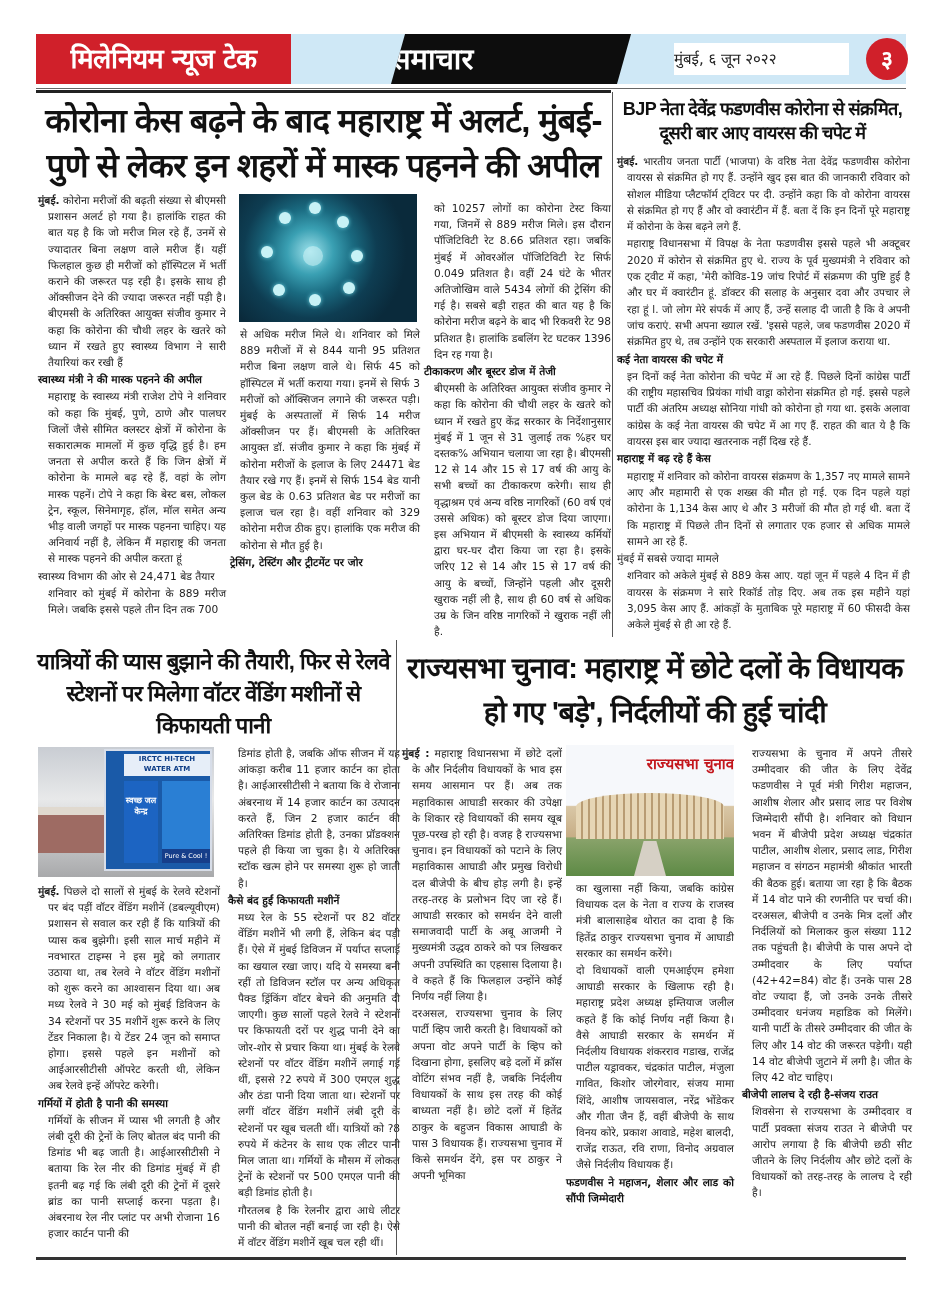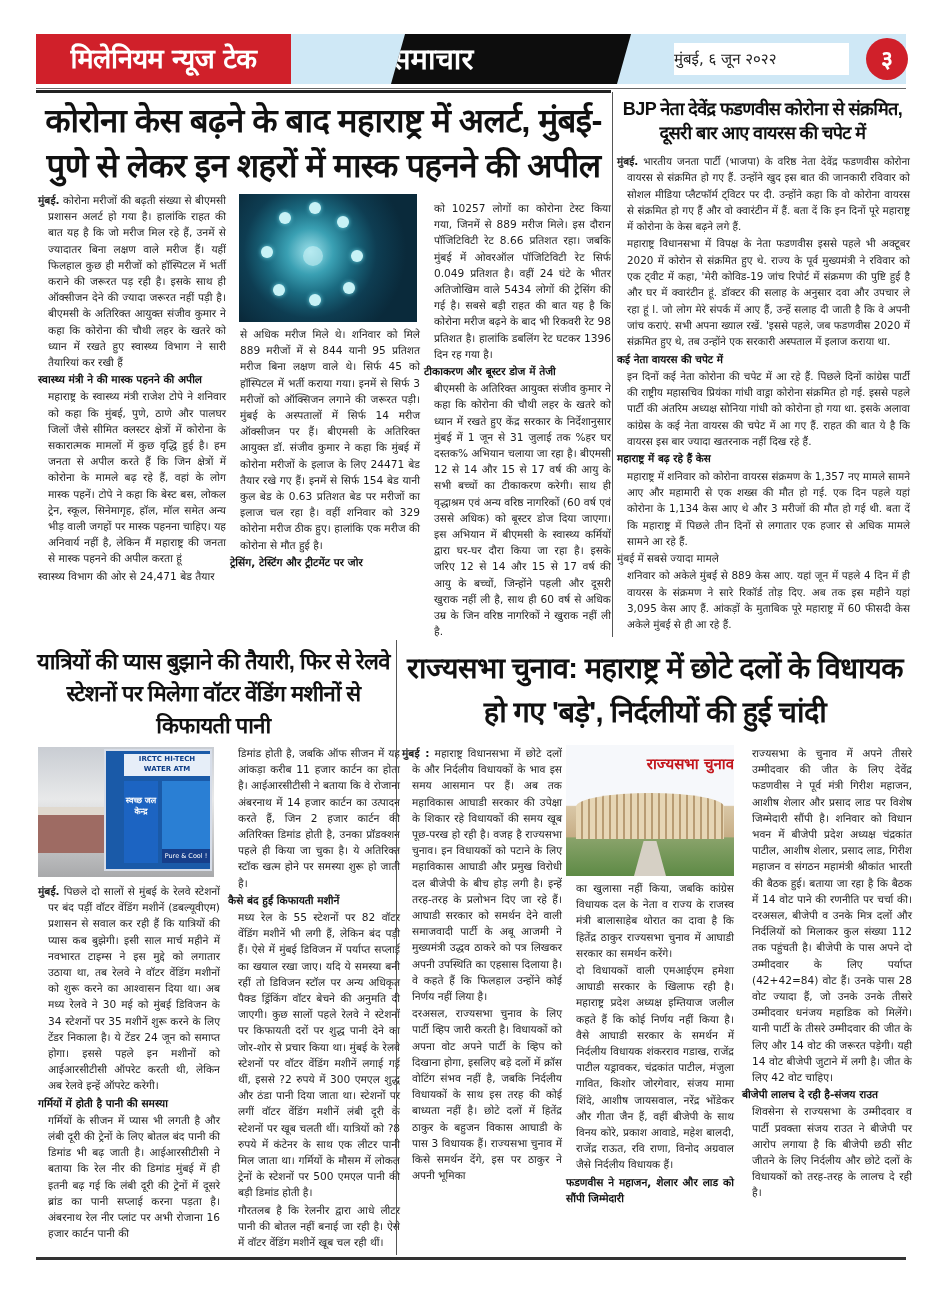--- a/index.html
+++ b/index.html
@@ -86,20 +86,21 @@
   <span class="spike" style="left:70px;top:100px"></span>
     <span class="spike" style="left:104px;top:88px"></span>
   <span class="spike" style="left:64px;top:52px;width:20px;height:20px;opacity:.6"></span>
 </div>
 
 <div class="col c1">
     <p><span class="lead">मुंबई.</span><span> कोरोना मरीजों की बढ़ती संख्या से बीएमसी प्रशासन अलर्ट हो गया है। हालांकि राहत की बात यह है कि जो मरीज मिल रहे हैं, उनमें से ज्यादातर बिना लक्षण वाले मरीज हैं। यहीं फिलहाल कुछ ही मरीजों को हॉस्पिटल में भर्ती कराने की जरूरत पड़ रही है। इसके साथ ही ऑक्सीजन देने की ज्यादा जरूरत नहीं पड़ी है। बीएमसी के अतिरिक्त आयुक्त संजीव कुमार ने कहा कि कोरोना की चौथी लहर के खतरे को ध्यान में रखते हुए स्वास्थ्य विभाग ने सारी तैयारियां कर रखी हैं </span></p>
     <p class="sub">स्वास्थ्य मंत्री ने की मास्क पहनने की अपील</p>
     <p><span>महाराष्ट्र के स्वास्थ्य मंत्री राजेश टोपे ने शनिवार को कहा कि मुंबई, पुणे, ठाणे और पालघर जिलों जैसे सीमित क्लस्टर क्षेत्रों में कोरोना के सकारात्मक मामलों में कुछ वृद्धि हुई है। हम जनता से अपील करते हैं कि जिन क्षेत्रों में कोरोना के मामले बढ़ रहे हैं, वहां के लोग मास्क पहनें। टोपे ने कहा कि बेस्ट बस, लोकल ट्रेन, स्कूल, सिनेमागृह, हॉल, मॉल समेत अन्य भीड़ वाली जगहों पर मास्क पहनना चाहिए। यह अनिवार्य नहीं है, लेकिन मैं महाराष्ट्र की जनता से मास्क पहनने की अपील करता हूं</span></p>
     <p class="sub-plain">स्वास्थ्य विभाग की ओर से 24,471 बेड तैयार</p>
+    <p><span>शनिवार को मुंबई में कोरोना के 889 मरीज मिले। जबकि इससे पहले तीन दिन तक 700</span></p>
   </div>
 <div class="col c2" style="top:326px;">
     <p><span>से अधिक मरीज मिले थे। शनिवार को मिले 889 मरीजों में से 844 यानी 95 प्रतिशत मरीज बिना लक्षण वाले थे। सिर्फ 45 को हॉस्पिटल में भर्ती कराया गया। इनमें से सिर्फ 3 मरीजों को ऑक्सिजन लगाने की जरूरत पड़ी। मुंबई के अस्पतालों में सिर्फ 14 मरीज ऑक्सीजन पर हैं। बीएमसी के अतिरिक्त आयुक्त डॉ. संजीव कुमार ने कहा कि मुंबई में कोरोना मरीजों के इलाज के लिए 24471 बेड तैयार रखे गए हैं। इनमें से सिर्फ 154 बेड यानी कुल बेड के 0.63 प्रतिशत बेड पर मरीजों का इलाज चल रहा है। वहीं शनिवार को 329 कोरोना मरीज ठीक हुए। हालांकि एक मरीज की कोरोना से मौत हुई है।</span></p>
     <p class="sub">ट्रेसिंग, टेस्टिंग और ट्रीटमेंट पर जोर</p>
   </div>
 <div class="col c3">
     <p><span>को 10257 लोगों का कोरोना टेस्ट किया गया, जिनमें से 889 मरीज मिले। इस दौरान पॉजिटिविटी रेट 8.66 प्रतिशत रहा। जबकि मुंबई में ओवरऑल पॉजिटिविटी रेट सिर्फ 0.049 प्रतिशत है। वहीं 24 घंटे के भीतर अतिजोखिम वाले 5434 लोगों की ट्रेसिंग की गई है। सबसे बड़ी राहत की बात यह है कि कोरोना मरीज बढ़ने के बाद भी रिकवरी रेट 98 प्रतिशत है। हालांकि डबलिंग रेट घटकर 1396 दिन रह गया है।</span></p>
     <p class="sub">टीकाकरण और बूस्टर डोज में तेजी</p>
     <p><span>बीएमसी के अतिरिक्त आयुक्त संजीव कुमार ने कहा कि कोरोना की चौथी लहर के खतरे को ध्यान में रखते हुए केंद्र सरकार के निर्देशानुसार मुंबई में 1 जून से 31 जुलाई तक %हर घर दस्तक% अभियान चलाया जा रहा है। बीएमसी 12 से 14 और 15 से 17 वर्ष की आयु के सभी बच्चों का टीकाकरण करेगी। साथ ही वृद्धाश्रम एवं अन्य वरिष्ठ नागरिकों (60 वर्ष एवं उससे अधिक) को बूस्टर डोज दिया जाएगा। इस अभियान में बीएमसी के स्वास्थ्य कर्मियों द्वारा घर-घर दौरा किया जा रहा है। इसके जरिए 12 से 14 और 15 से 17 वर्ष की आयु के बच्चों, जिन्होंने पहली और दूसरी खुराक नहीं ली है, साथ ही 60 वर्ष से अधिक उम्र के जिन वरिष्ठ नागरिकों ने खुराक नहीं ली है.</span></p>
   </div>

